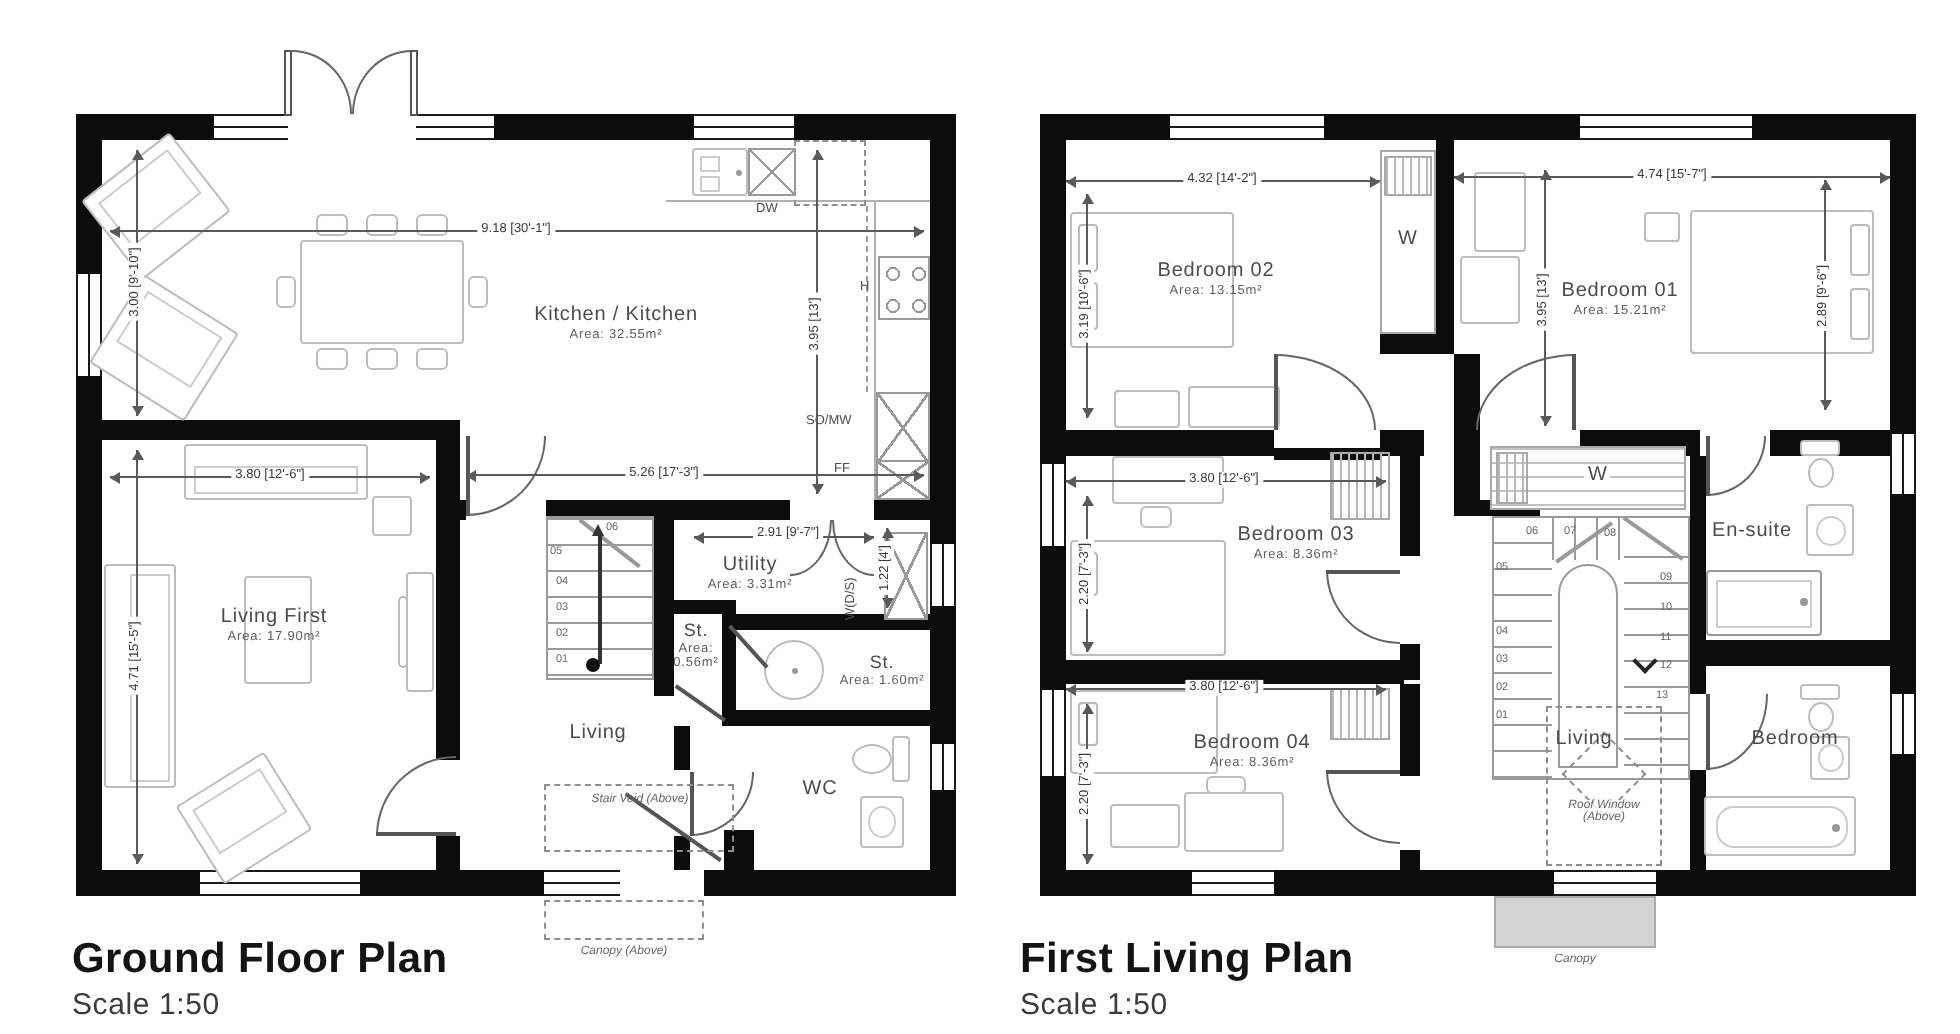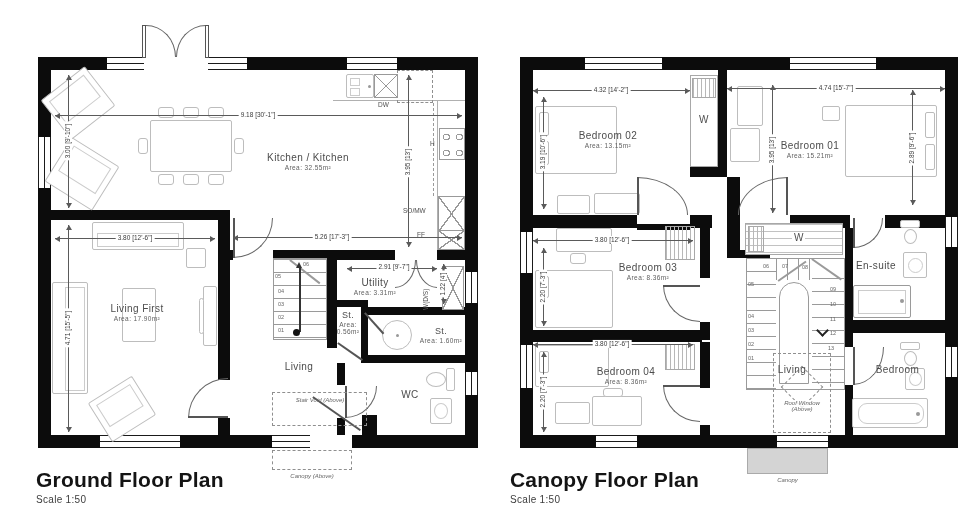--- a/index.html
+++ b/index.html
@@ -36,21 +36,21 @@
 .treadv{position:absolute;border:1px solid #9a9a9a;background:repeating-linear-gradient(180deg,#9a9a9a 0 1px,transparent 1px 13px)}
 .treadh{position:absolute;border:1px solid #9a9a9a;background:repeating-linear-gradient(90deg,#9a9a9a 0 1px,transparent 1px 11px)}
 .rail{position:absolute;border:1px solid #9a9a9a;border-radius:15px 15px 0 0;background:#fff}
 .snum{position:absolute;font-size:5.5px;color:#666}
 .alab{position:absolute;font-size:6.5px;color:#4f4f4f;white-space:nowrap}
 .alab.vt{writing-mode:vertical-rl;transform:rotate(180deg)}
 .ann{position:absolute;font-size:6px;font-style:italic;color:#666;text-align:center}
 .appl{position:absolute;border:1px solid #999;background-color:#fff;background-image:linear-gradient(to top right,transparent calc(50% - .7px),#999 calc(50% - .7px),#999 calc(50% + .7px),transparent calc(50% + .7px)),linear-gradient(to bottom right,transparent calc(50% - .7px),#999 calc(50% - .7px),#999 calc(50% + .7px),transparent calc(50% + .7px))}
 .hob{position:absolute;border:1px solid #999;background-color:#fff;background-image:radial-gradient(circle at center,transparent 2.5px,#999 2.5px,#999 3.5px,transparent 3.5px);background-size:13px 16px}
 .title{position:absolute;font-weight:700;font-size:21px;color:#141414;letter-spacing:.2px}
-.scale{position:absolute;font-size:10px;color:#3c3c3c;letter-spacing:.3px}
+.scale{position:absolute;font-size:15px;color:#3c3c3c;letter-spacing:.3px}
 .dot{position:absolute;background:#111;border-radius:50%}
 .canopy-solid{position:absolute;background:#d4d4d4;border:1px solid #aaa}
 </style>
 </head>
 <body>
 
 <div id="canvas">
 
   <section>
 
@@ -404,17 +404,17 @@
     <div class="rlabel" style="left:845px;top:260px;width:62px">
       <div class="nm">En-suite</div>
     </div>
     <div class="rlabel" style="left:855px;top:364px;width:85px">
       <div class="nm">Bedroom</div>
     </div>
     <div class="rlabel" style="left:752px;top:364px;width:80px">
       <div class="nm">Living</div>
     </div>
 
-    <div class="title" style="left:510px;top:468px">Canopy Floor Plan</div>
+    <div class="title" style="left:510px;top:468px">First Living Plan</div>
     <div class="scale" style="left:510px;top:494px">Scale 1:50</div>
   </section>
 
 </div>
 
 </body></html>

